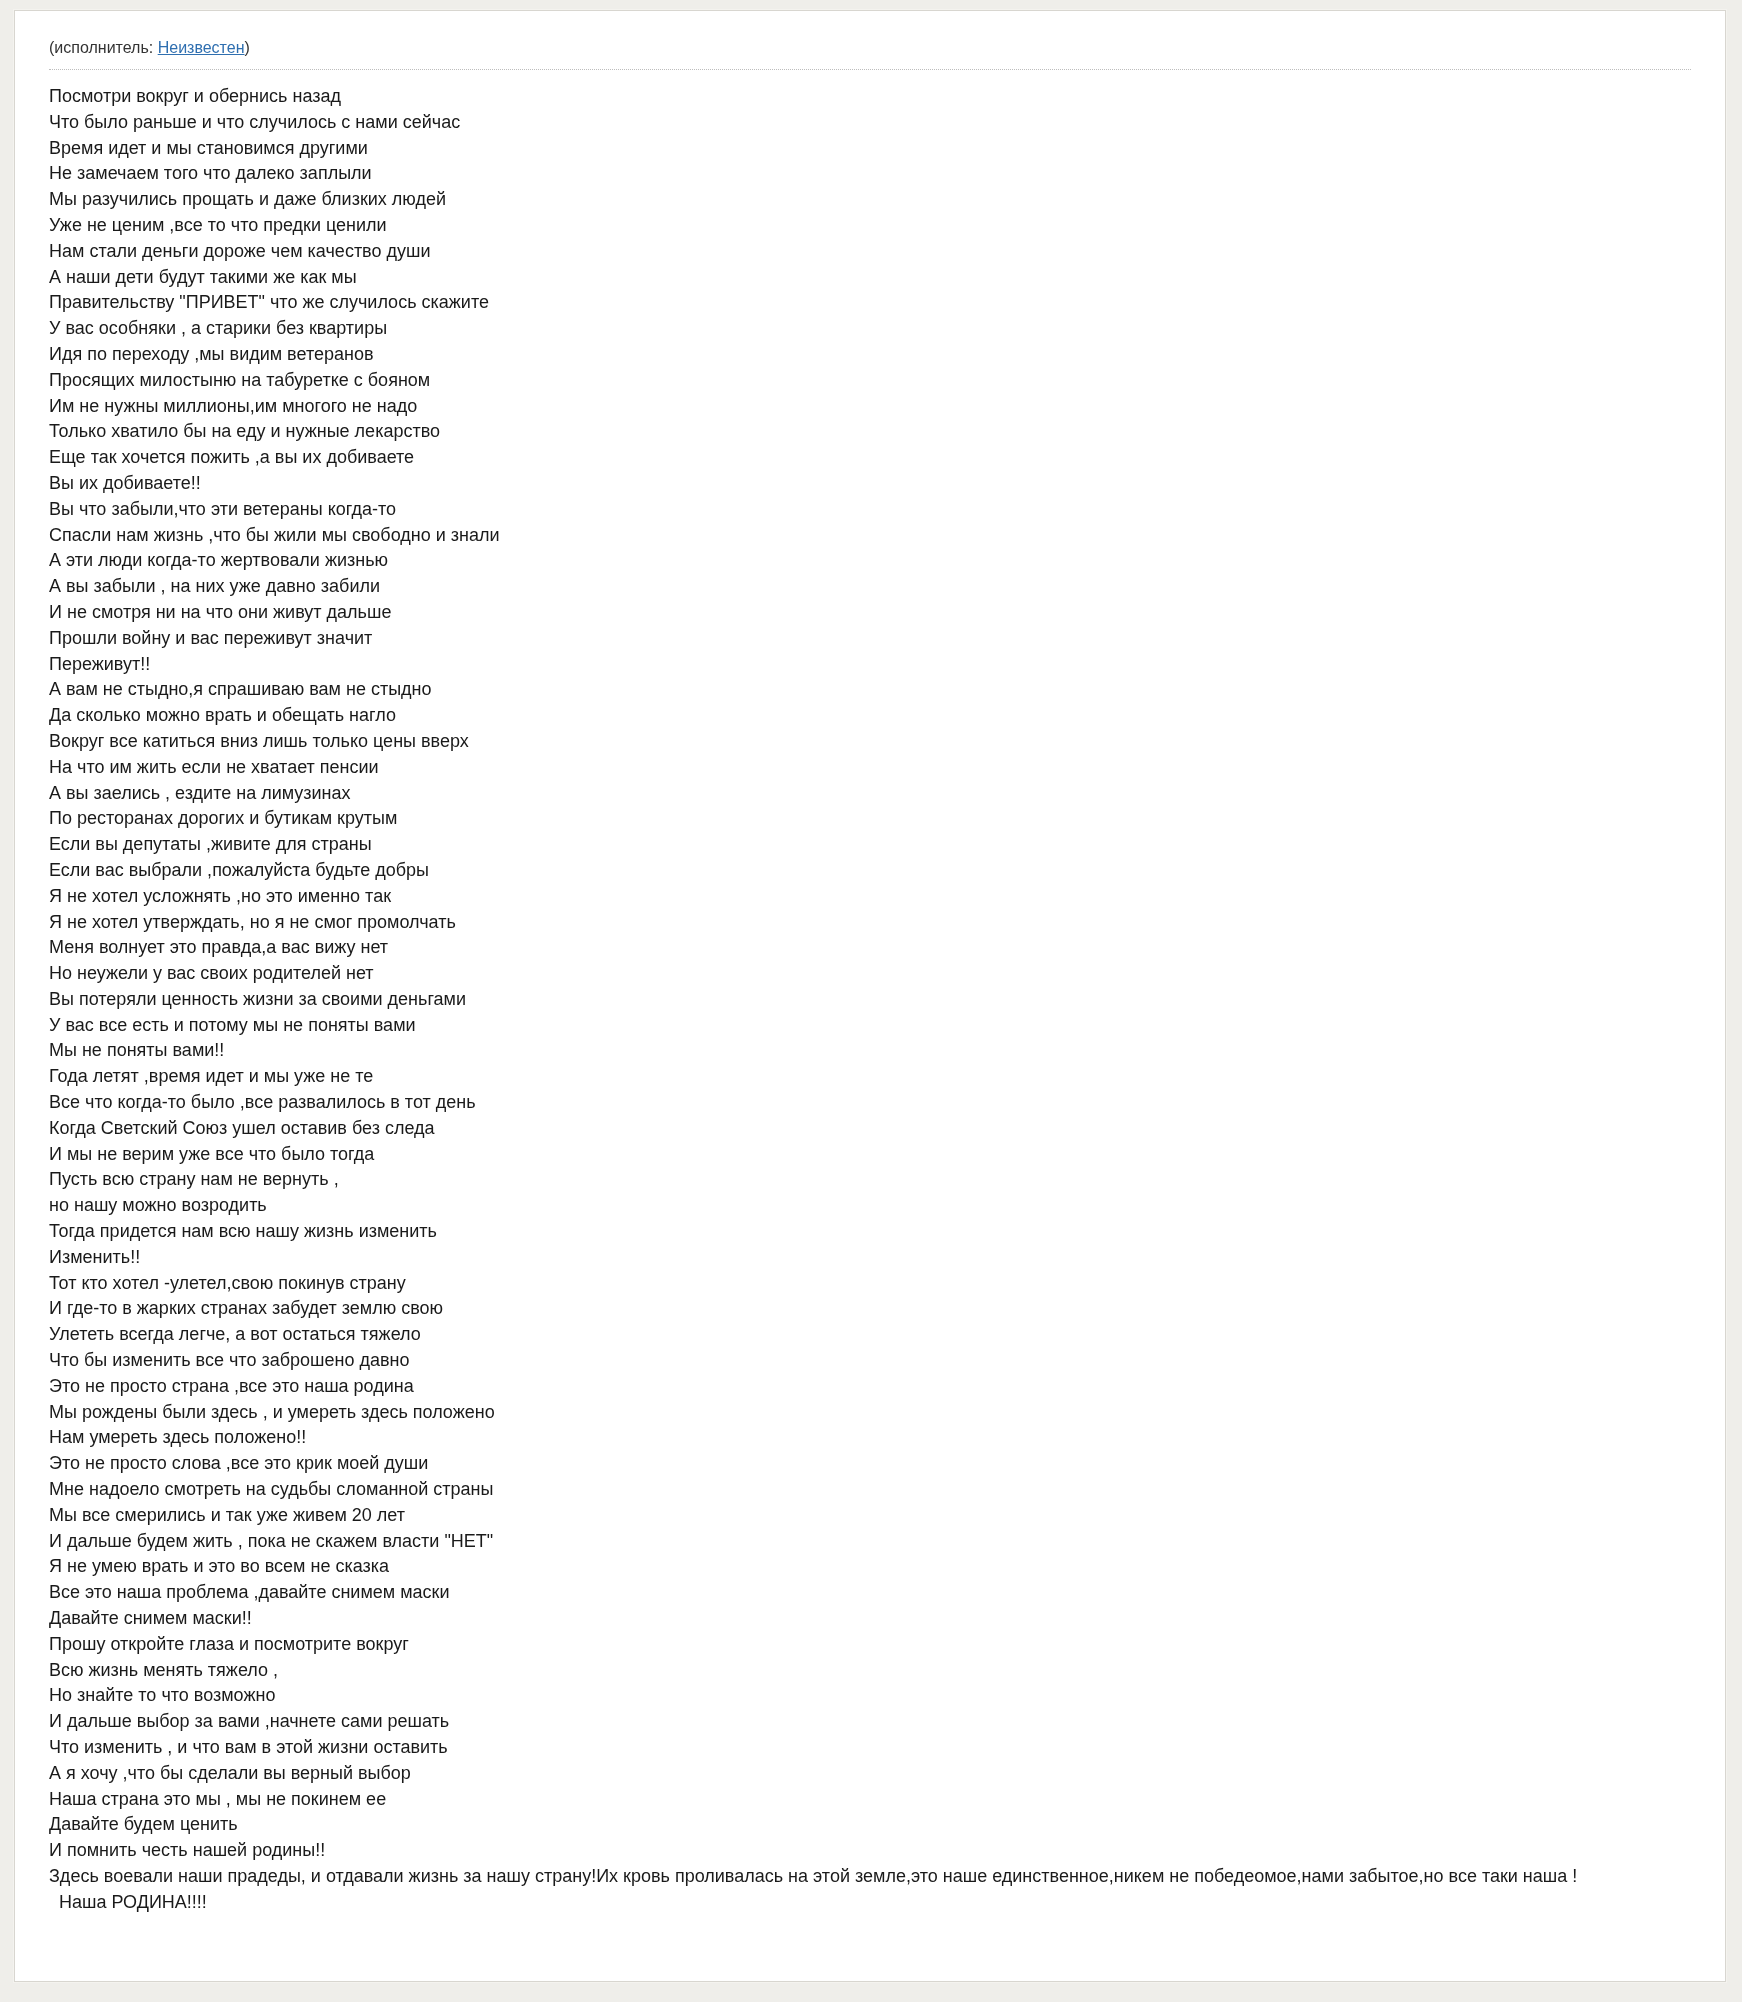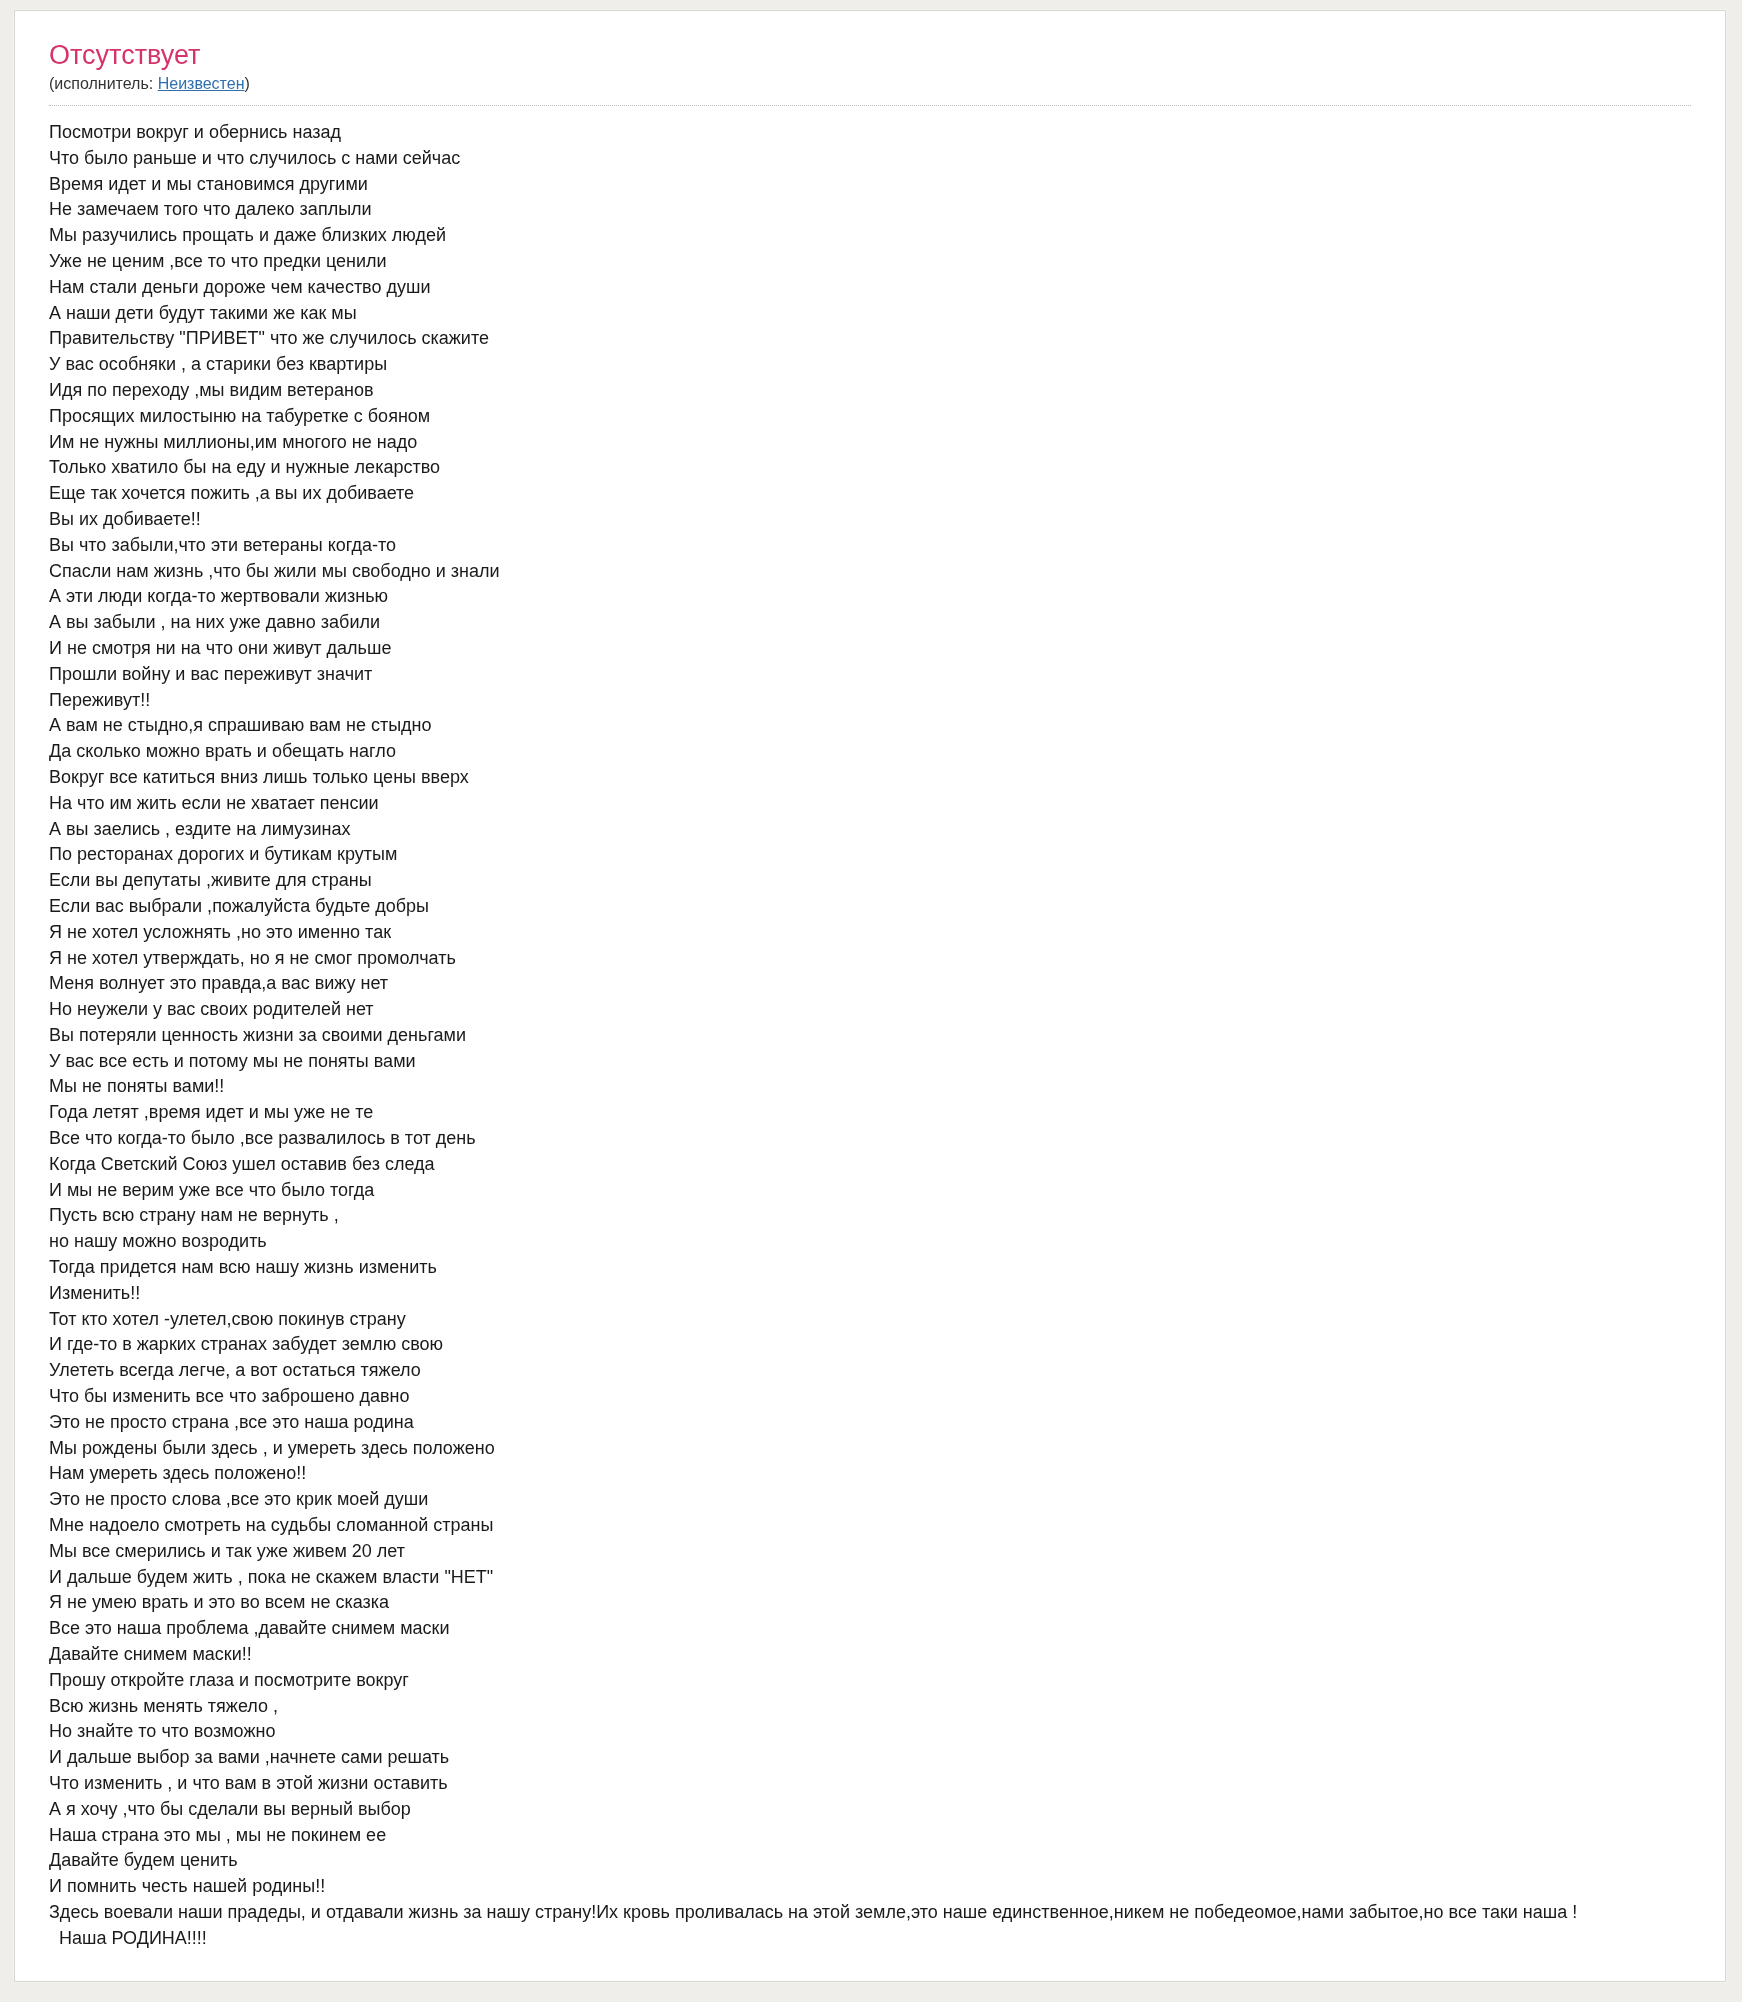--- a/index.html
+++ b/index.html
@@ -63,21 +63,20 @@
     display: block;
     min-height: 25.8px;
   }
 </style>
 </head>
 <body>
 
 <div class="page">
   <div class="inner">
 
-    <h1 class="song-title">Отсутствует</h1>
 
     <div class="artist-line"><span>(исполнитель: </span><a href="#">Неизвестен</a><span>)</span></div>
 
     <hr class="divider">
 
     <div class="lyrics"><span class="line">Посмотри вокруг и обернись назад</span><span class="line">Что было раньше и что случилось с нами сейчас</span><span class="line">Время идет и мы становимся другими</span><span class="line">Не замечаем того что далеко заплыли</span><span class="line">Мы разучились прощать и даже близких людей</span><span class="line">Уже не ценим ,все то что предки ценили</span><span class="line">Нам стали деньги дороже чем качество души</span><span class="line">А наши дети будут такими же как мы</span><span class="line">Правительству "ПРИВЕТ" что же случилось скажите</span><span class="line">У вас особняки , а старики без квартиры</span><span class="line">Идя по переходу ,мы видим ветеранов</span><span class="line">Просящих милостыню на табуретке с бояном</span><span class="line">Им не нужны миллионы,им многого не надо</span><span class="line">Только хватило бы на еду и нужные лекарство</span><span class="line">Еще так хочется пожить ,а вы их добиваете</span><span class="line">Вы их добиваете!!</span><span class="line">Вы что забыли,что эти ветераны когда-то</span><span class="line">Спасли нам жизнь ,что бы жили мы свободно и знали</span><span class="line">А эти люди когда-то жертвовали жизнью</span><span class="line">А вы забыли , на них уже давно забили</span><span class="line">И не смотря ни на что они живут дальше</span><span class="line">Прошли войну и вас переживут значит</span><span class="line">Переживут!!</span><span class="line">А вам не стыдно,я спрашиваю вам не стыдно</span><span class="line">Да сколько можно врать и обещать нагло</span><span class="line">Вокруг все катиться вниз лишь только цены вверх</span><span class="line">На что им жить если не хватает пенсии</span><span class="line">А вы заелись , ездите на лимузинах</span><span class="line">По ресторанах дорогих и бутикам крутым</span><span class="line">Если вы депутаты ,живите для страны</span><span class="line">Если вас выбрали ,пожалуйста будьте добры</span><span class="line">Я не хотел усложнять ,но это именно так</span><span class="line">Я не хотел утверждать, но я не смог промолчать</span><span class="line">Меня волнует это правда,а вас вижу нет</span><span class="line">Но неужели у вас своих родителей нет</span><span class="line">Вы потеряли ценность жизни за своими деньгами</span><span class="line">У вас все есть и потому мы не поняты вами</span><span class="line">Мы не поняты вами!!</span><span class="line">Года летят ,время идет и мы уже не те</span><span class="line">Все что когда-то было ,все развалилось в тот день</span><span class="line">Когда Светский Союз ушел оставив без следа</span><span class="line">И мы не верим уже все что было тогда</span><span class="line">Пусть всю страну нам не вернуть ,</span><span class="line">но нашу можно возродить</span><span class="line">Тогда придется нам всю нашу жизнь изменить</span><span class="line">Изменить!!</span><span class="line">Тот кто хотел -улетел,свою покинув страну</span><span class="line">И где-то в жарких странах забудет землю свою</span><span class="line">Улететь всегда легче, а вот остаться тяжело</span><span class="line">Что бы изменить все что заброшено давно</span><span class="line">Это не просто страна ,все это наша родина</span><span class="line">Мы рождены были здесь , и умереть здесь положено</span><span class="line">Нам умереть здесь положено!!</span><span class="line">Это не просто слова ,все это крик моей души</span><span class="line">Мне надоело смотреть на судьбы сломанной страны</span><span class="line">Мы все смерились и так уже живем 20 лет</span><span class="line">И дальше будем жить , пока не скажем власти "НЕТ"</span><span class="line">Я не умею врать и это во всем не сказка</span><span class="line">Все это наша проблема ,давайте снимем маски</span><span class="line">Давайте снимем маски!!</span><span class="line">Прошу откройте глаза и посмотрите вокруг</span><span class="line">Всю жизнь менять тяжело ,</span><span class="line">Но знайте то что возможно</span><span class="line">И дальше выбор за вами ,начнете сами решать</span><span class="line">Что изменить , и что вам в этой жизни оставить</span><span class="line">А я хочу ,что бы сделали вы верный выбор</span><span class="line">Наша страна это мы , мы не покинем ее</span><span class="line">Давайте будем ценить</span><span class="line">И помнить честь нашей родины!!</span><span class="line">Здесь воевали наши прадеды, и отдавали жизнь за нашу страну!Их кровь проливалась на этой земле,это наше единственное,никем не победеомое,нами забытое,но все таки наша !</span><span class="line">  Наша РОДИНА!!!!</span></div>
 
   </div>
 </div>
 

